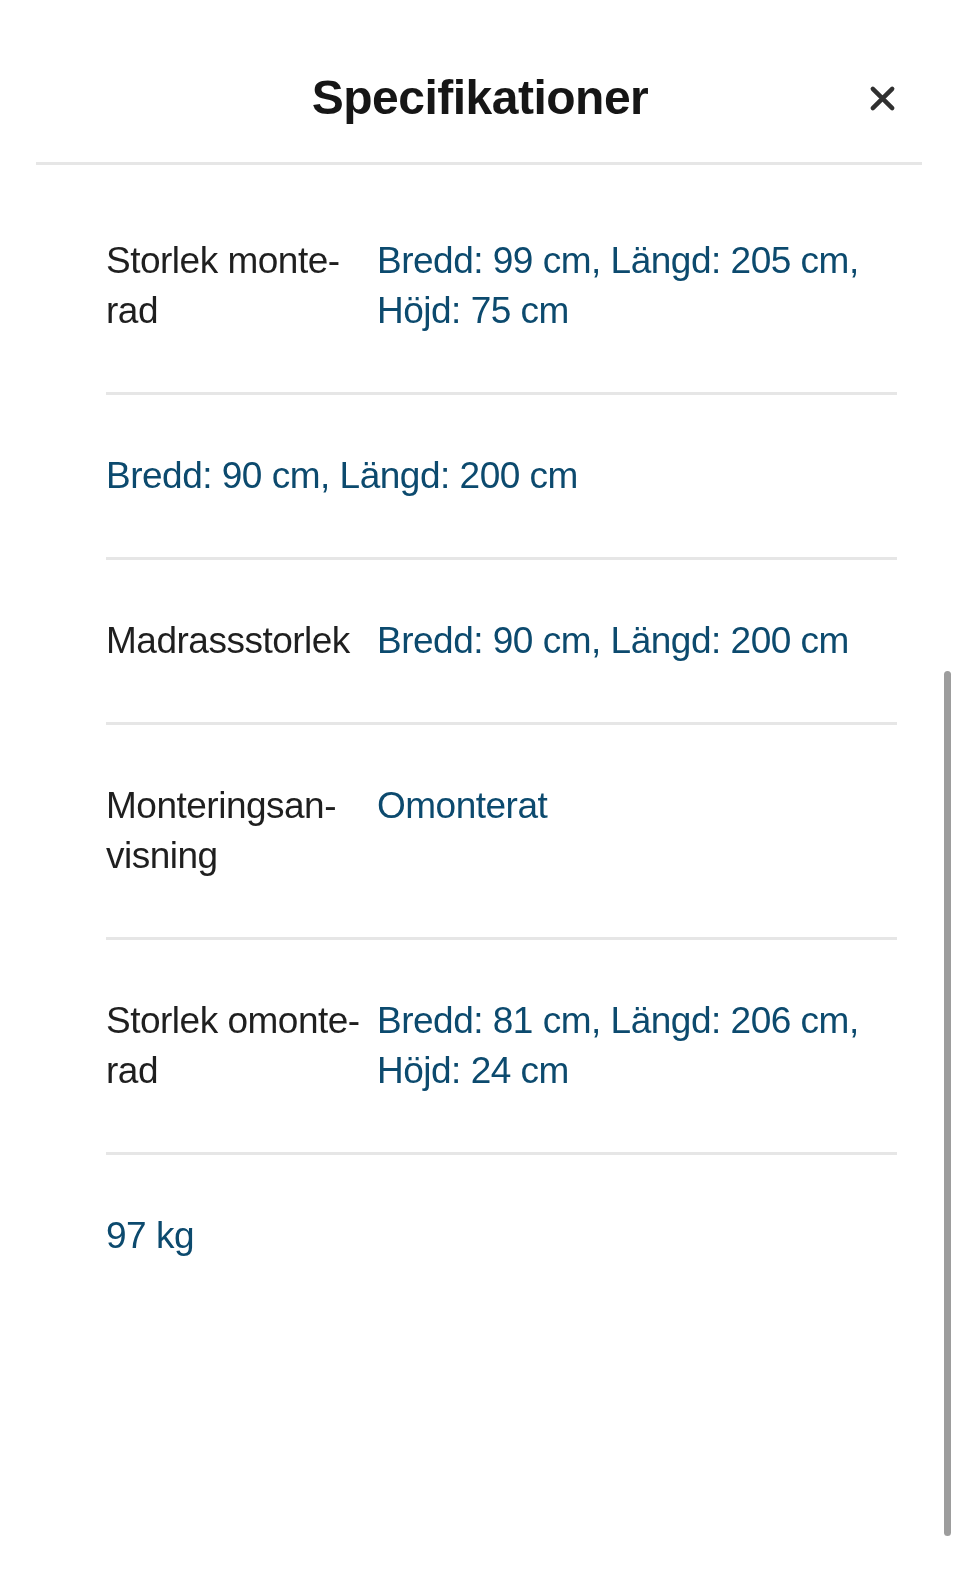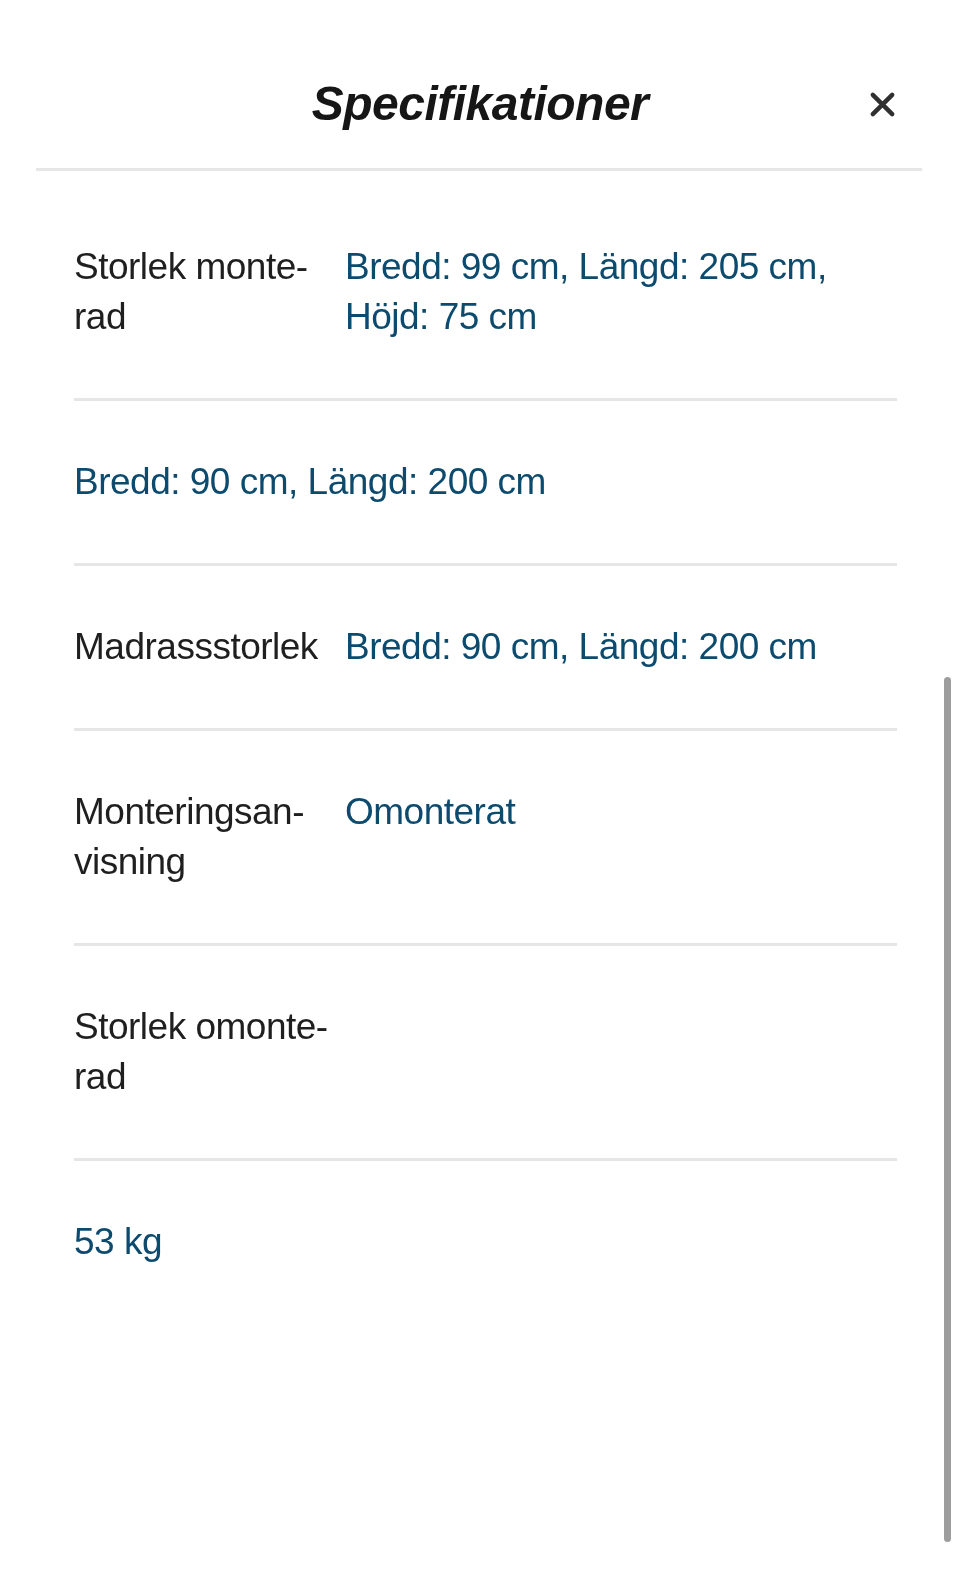--- a/index.html
+++ b/index.html
@@ -10,29 +10,28 @@
     font-family: "Liberation Sans", "DejaVu Sans", sans-serif;
     color: #1f1f1f;
     overflow: hidden;
     position: relative;
   }
   .sheet { position: relative; width: 100%; height: 100%; background: #fff; }
 
   
   .modal-header { position: relative; height: 150px; }
   .modal-title {
-    margin: 18px;
+    margin: 12px;
     text-align: center;
     font-size: 48px;
     font-weight: 700;
     letter-spacing: -0.5px;
     color: #161616;
     line-height: 1;
     padding-top: 62px;
-    font-style: italic;
   }
   .close-btn {
     position: absolute;
     top: 54px;
     right: 46px;
     width: 64px;
     height: 64px;
     background: transparent;
     border: none;
     padding: 0;
@@ -42,21 +41,21 @@
     align-items: center;
     justify-content: center;
   }
   .header-divider {
     height: 0;
     border-top: 3px solid #e6e6e6;
     margin: 0 38px 0 36px;
   }
 
   
-  .specs-table { margin: 15px 63px 0 74px; }
+  .specs-table { margin: 15px 63px 0 106px; }
   .spec-row {
     display: flex;
     align-items: flex-start;
     padding: 56px 0;
     border-bottom: 3px solid #e6e6e6;
     font-size: 37px;
     line-height: 50px;
     letter-spacing: -0.5px;
   }
   .spec-row:last-child { border-bottom: none; }
@@ -118,23 +117,25 @@
 
   <div class="spec-row">
     <div class="spec-label">Monteringsan-
 visning</div>
     <div class="spec-value">Omonterat</div>
   </div>
 
   <div class="spec-row">
     <div class="spec-label">Storlek omonte-
 rad</div>
+    <div class="spec-value">Bredd: 81 cm, Längd: 206 cm,
+Höjd: 24 cm</div>
   </div>
 
 
   <div class="spec-row">
-    <div class="spec-value">53 kg</div>
+    <div class="spec-value">97 kg</div>
   </div>
 </main>
 
   <div class="scrollbar-thumb"></div>
 
 </div>
 
 </body></html>

